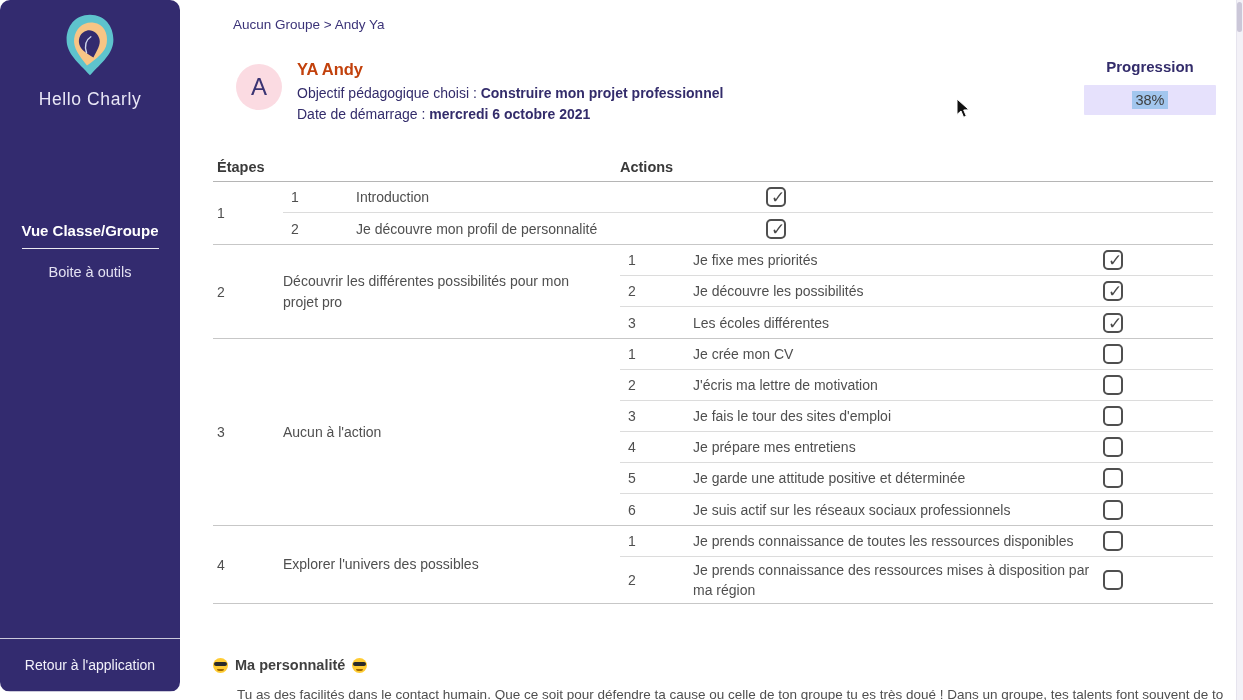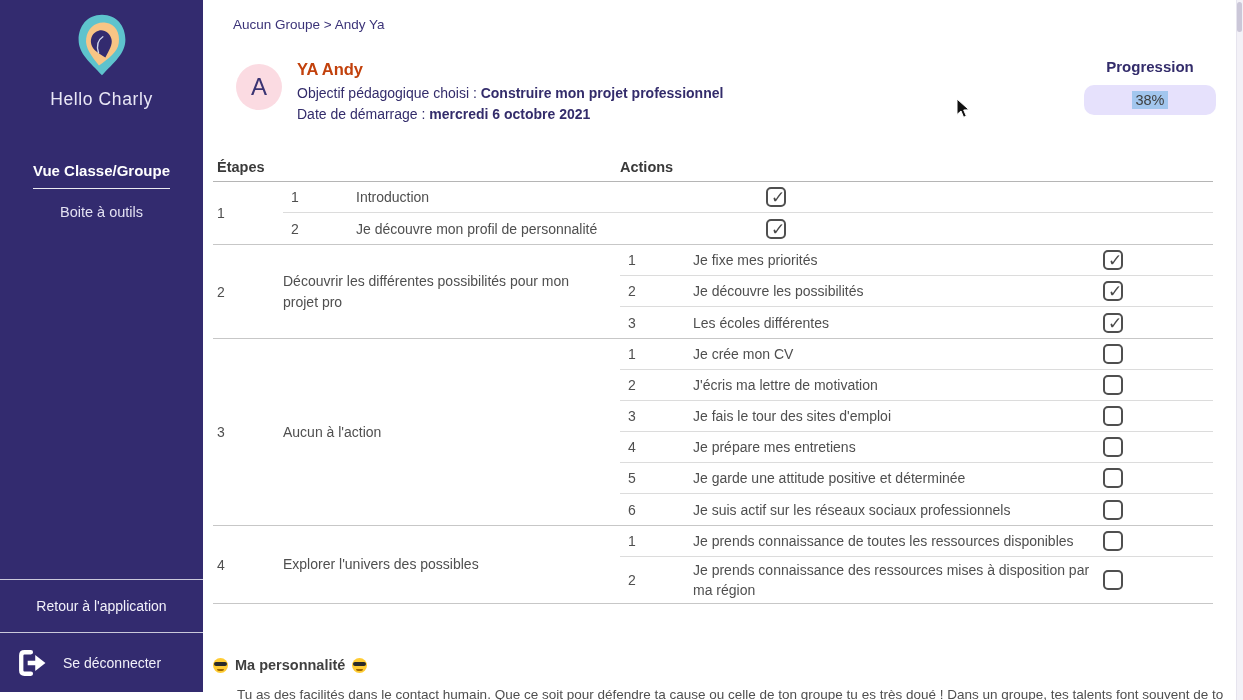--- a/index.html
+++ b/index.html
@@ -1,25 +1,25 @@
 <!DOCTYPE html>
 <html><head>
 <meta charset="utf-8">
 <style>
   * { margin:0; padding:0; box-sizing:border-box; }
   html,body { width:1243px; height:700px; overflow:hidden; background:#ffffff;
     font-family:"Liberation Sans","DejaVu Sans",sans-serif; }
 
   
-  .sidebar { position:absolute; left:0; top:0; width:203px; height:692px;
-    background:#332b6f; color:#e9e7f6; }
+  .sidebar { position:absolute; left:0; top:0; width:180px; height:692px;
+    background:#332b6f; color:#e9e7f6;border-radius:10px; }
   .logo-wrap { display:flex; justify-content:center; padding-top:13px; }
   .brand { text-align:center; margin-top:12px; font-size:17.5px; letter-spacing:.6px;
     color:#e9e7f6; font-weight:400; }
-  .nav { margin-top:52px; text-align:center; }
+  .nav { margin-top:112px; text-align:center; }
   .nav-active { display:inline-block; font-size:15px; font-weight:700; color:#ffffff;
     padding-bottom:9px; border-bottom:1px solid rgba(255,255,255,.9); cursor:pointer; }
   .nav-item { margin-top:15px; font-size:14.5px; color:#e3e1f2; cursor:pointer; }
   .side-footer { position:absolute; bottom:0; left:0; width:100%; }
   .side-div { border-top:1px solid rgba(255,255,255,.75); }
   .side-link { height:52px; display:flex; align-items:center; justify-content:center;
     font-size:14px; color:#f2f1fa; cursor:pointer; }
   .logout-row { height:59px; display:flex; align-items:center; padding-left:18px;
     gap:17px; cursor:pointer; }
   .logout-row span { font-size:14px; color:#f2f1fa; }
@@ -31,21 +31,21 @@
   .avatar { position:absolute; left:33px; top:64px; width:46px; height:46px;
     border-radius:50%; background:#fbdbe2; display:flex; align-items:center;
     justify-content:center; font-size:24px; color:#3b3473; }
   .profile { position:absolute; left:94px; top:60px; color:#332c6b; }
   .p-name { font-size:16.5px; font-weight:700; color:#c2410c; margin-bottom:4px; }
   .p-line { font-size:14px; line-height:21px; }
   .p-line b { font-weight:700; }
 
   .progress-block { position:absolute; right:27px; top:58px; width:132px; text-align:center; }
   .progress-title { font-size:15px; font-weight:700; color:#332c6b; }
-  .progress-pill { margin-top:10px; height:30px; background:#e6e1fc; border-radius:10px;
+  .progress-pill { margin-top:10px; height:30px; background:#e6e1fc; border-radius:1px;
     display:flex; align-items:center; justify-content:center; }
   .progress-pill span { font-size:14.5px; color:#3f3f3f; background:#a2c6ee; padding:1px 3px; }
 
   
   .steps-table { position:absolute; left:10px; right:30px; top:152px; color:#4f4f4f; }
   .t-head { display:flex; height:30px; align-items:center;
     border-bottom:1px solid #b5b5b5; font-size:14.5px; font-weight:700; color:#3a3a3a; }
   .h-steps { width:407px; padding-left:4px; }
   .h-actions { flex:1; }
   .step-group { display:flex; border-bottom:1px solid #c7c7c7; }
@@ -102,27 +102,20 @@
     <div>
       <span class="nav-active">Vue Classe/Groupe</span>
     </div>
     <div class="nav-item">Boite à outils</div>
   </div>
 
   <div class="side-footer">
     <div class="side-div"></div>
     <div class="side-link">Retour à l'application</div>
     <div class="side-div"></div>
-    <div class="logout-row">
-      <svg viewBox="0 0 26 24" width="28" height="26" aria-hidden="true">
-        <path d="M12 2 H6 Q3 2 3 5 V19 Q3 22 6 22 H12" fill="none" stroke="#ffffff" stroke-width="4" stroke-linecap="round"></path>
-        <polygon points="9,10 16,10 16,4.5 25.5,12 16,19.5 16,14 9,14" fill="#ffffff"></polygon>
-      </svg>
-      <span>Se déconnecter</span>
-    </div>
   </div>
 </div>
 
 <div class="main">
   <div class="breadcrumb">Aucun Groupe &gt; Andy Ya</div>
 
   <div class="avatar">A</div>
   <div class="profile">
     <div class="p-name">YA Andy</div>
     <div class="p-line">

